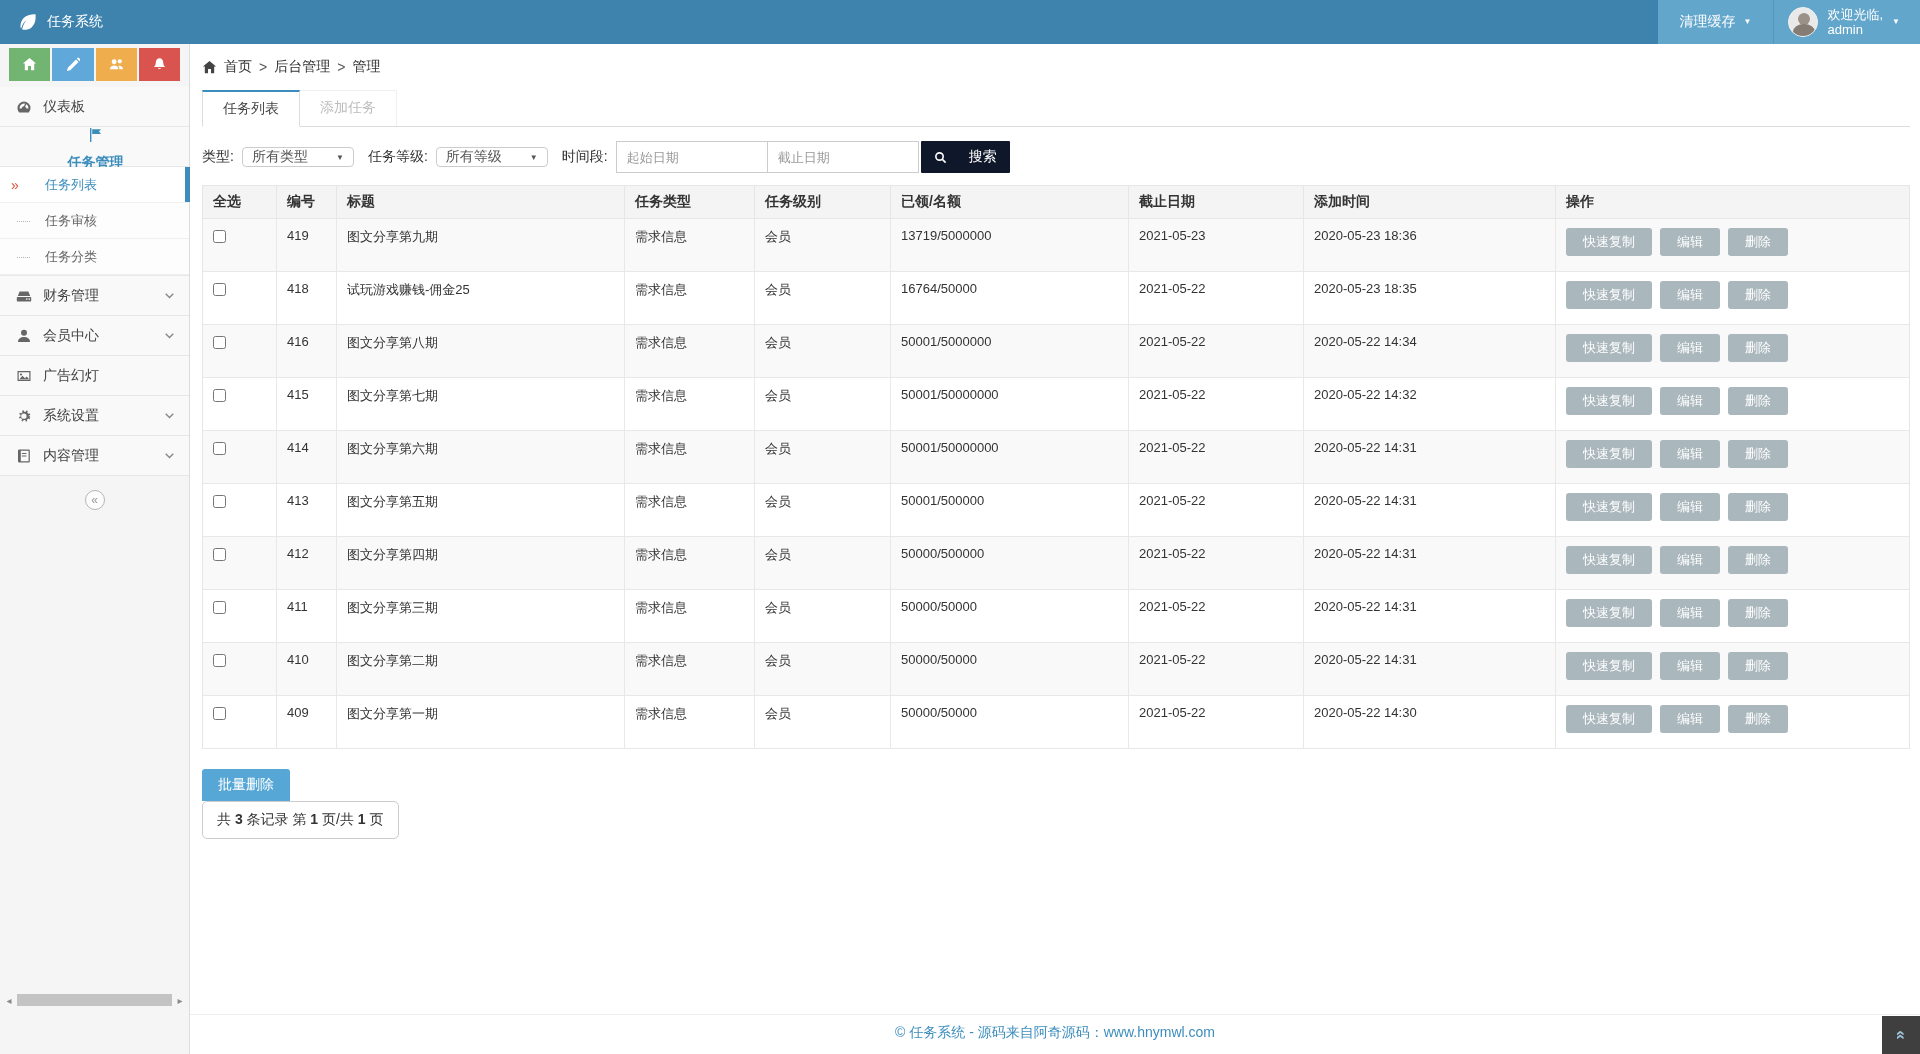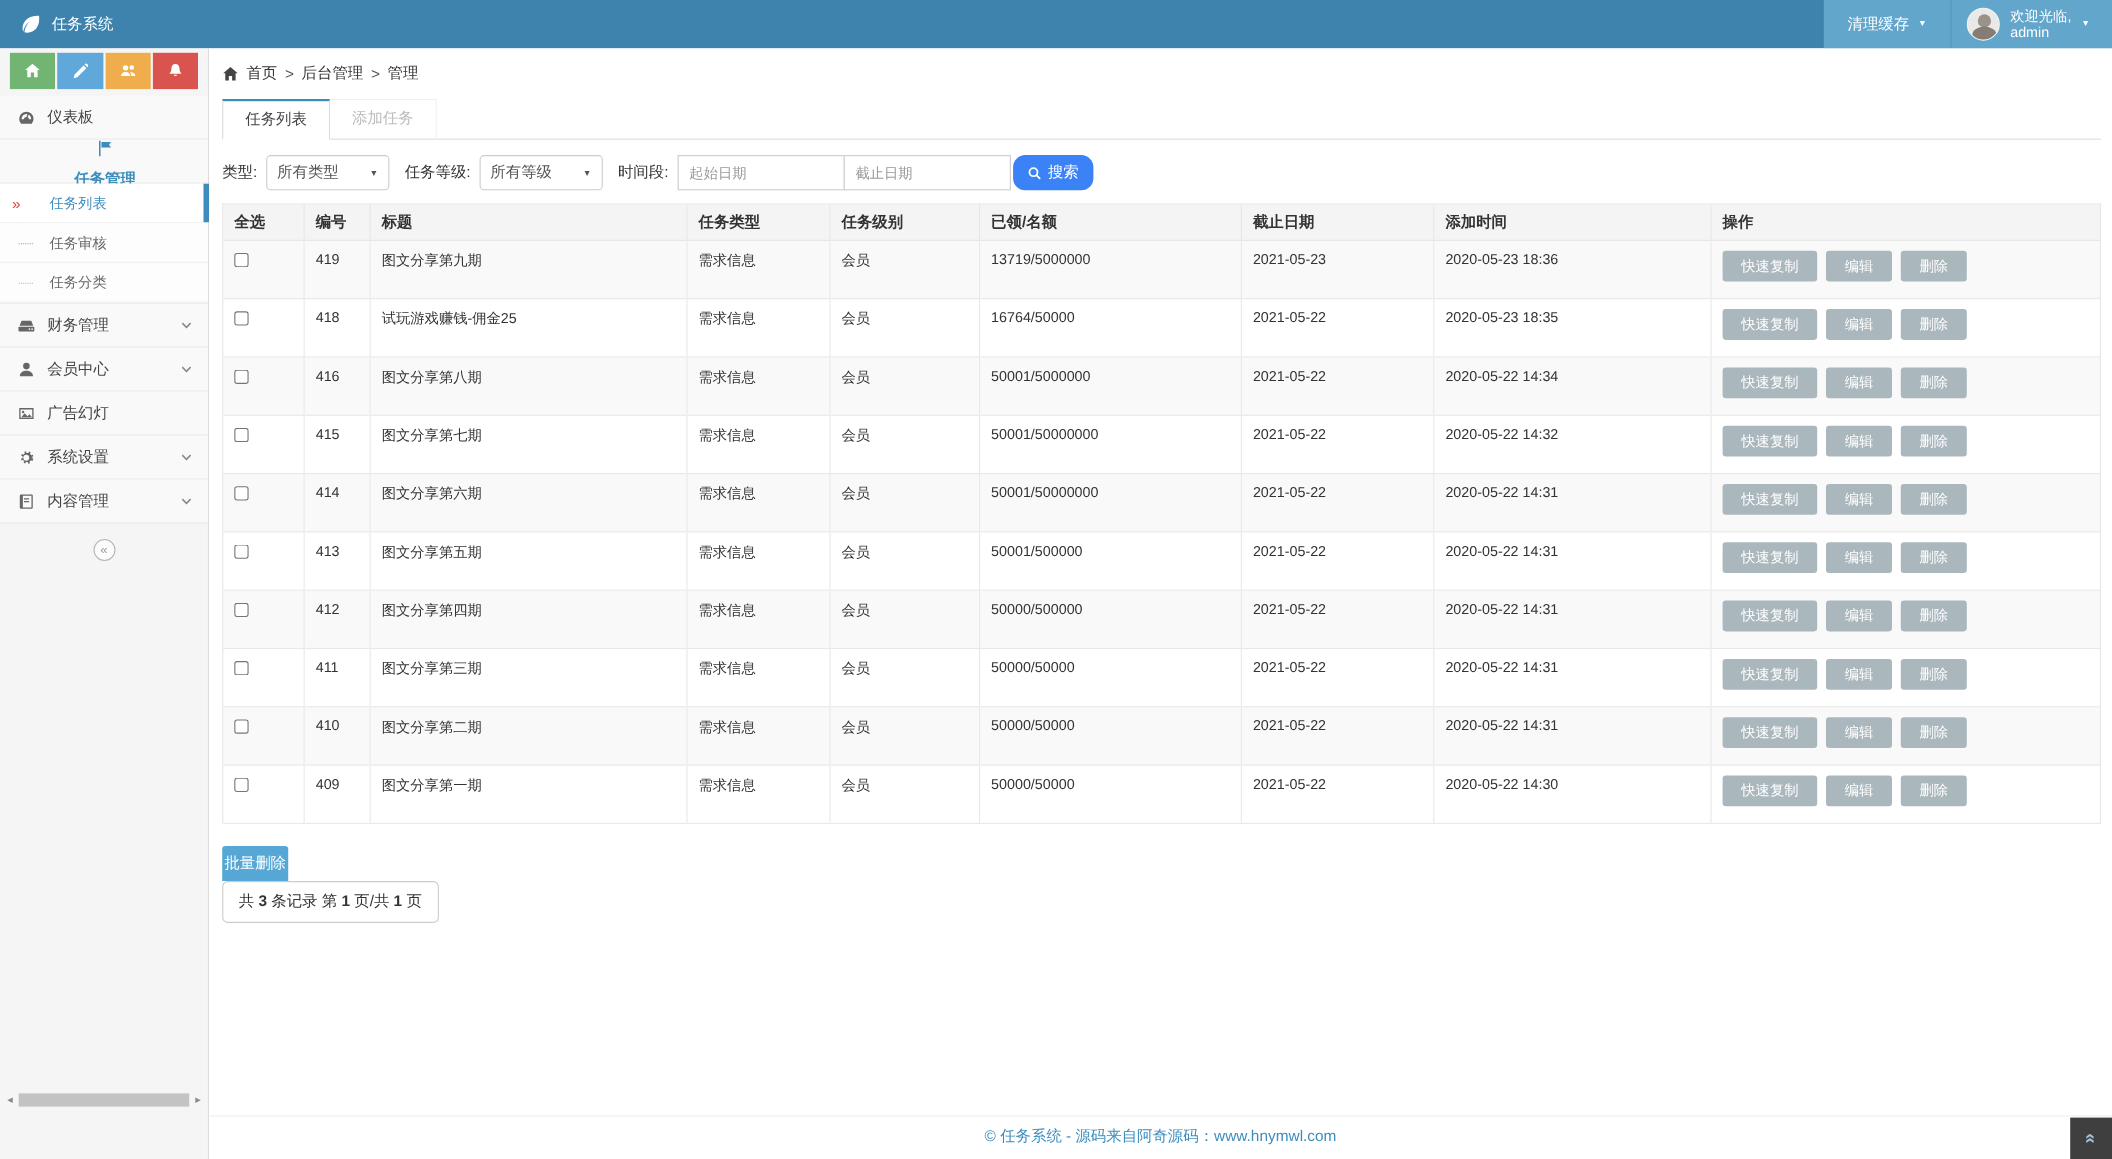--- a/index.html
+++ b/index.html
@@ -67,46 +67,46 @@
   .crumb-sep { color:#555; }
 
   .tabs { display:flex; border-bottom:1px solid #ddd; }
   .tab { padding:8px 20px; font-size:14px; cursor:pointer; }
   .tab.active { color:#444; background:#fff; border:1px solid #ddd; border-top:2px solid #3c8dbc;
     border-bottom:1px solid #fff; margin-bottom:-1px; }
   .tab.inactive { color:#bcbcbc; border:1px solid #f0f0f0; border-bottom:none; border-left:none; }
 
   .filter-row { display:flex; align-items:center; margin:14px 0 12px 0; font-size:14px; color:#333; }
   .f-label { margin-right:8px;text-align:center; }
-  .selectbox { width:112px; height:32px; border:1px solid #ccc; border-radius:4px; display:flex;
+  .selectbox { width:112px; height:20px; border:1px solid #ccc; border-radius:4px; display:flex;
     align-items:center; padding:0 9px; color:#555; cursor:pointer; background:#fff; margin-right:14px; }
   .selectbox .sel-caret { margin-left:auto; font-size:8px; color:#555; }
   .date-input { width:152px; height:32px; border:1px solid #ccc; padding:0 10px; font-size:13px; color:#555;
     font-family:"Liberation Sans","DejaVu Sans",sans-serif; }
   .date-input + .date-input { margin-left:-1px; }
   .date-input::placeholder { color:#999; }
-  .search-btn { height:32px; margin-left:2px; background:#3b82f6; color:#fff; border:none; border-radius:11px;
-    padding:0 13px; font-size:14px; display:flex; align-items:center; gap:6px; cursor:pointer;
+  .search-btn { height:32px; margin-left:2px; background:#0f172a; color:#fff; border:none; border-radius:1px;
+    padding:0 13px; font-size:14px; display:flex; align-items:center; gap:22px; cursor:pointer;
     font-family:"Liberation Sans","DejaVu Sans",sans-serif; }
   .search-btn svg { width:13px; height:13px; fill:none; stroke:#fff; stroke-width:2; }
 
   
   table.task-table { width:100%; border-collapse:collapse; table-layout:fixed; border:1px solid #e6e6e6; }
   .task-table th { background:#f4f4f4; font-size:14px; color:#333; text-align:left; padding:7px 10px;
     border-left:1px solid #e6e6e6; border-bottom:1px solid #e6e6e6; font-weight:bold; }
   .task-table th:first-child { border-left:none; }
   .task-table td { font-size:13px; color:#333; vertical-align:top; padding:9px 10px; height:53px;
     border-left:1px solid #e8e8e8; border-bottom:1px solid #e8e8e8; }
   .task-table td:first-child { border-left:none; }
   .task-table tr.odd td { background:#f9f9f9; }
   .task-table input[type=checkbox] { width:13px; height:13px; margin-top:2px; }
   .act-btn { border:none; color:#fff; background:#aab7bd; border-radius:3px; font-size:13px;
     padding:5px 17px; margin-right:8px; cursor:pointer; font-family:"Liberation Sans","DejaVu Sans",sans-serif; }
 
-  .batch-btn { margin-top:20px; background:#56a7d5; color:#fff; border:none; padding:7px 2px; font-size:14px;
+  .batch-btn { margin-top:20px; background:#56a7d5; color:#fff; border:none; padding:7px 16px; font-size:14px;
     border-radius:3px 3px 0 0; cursor:pointer; display:block; font-family:"Liberation Sans","DejaVu Sans",sans-serif; }
   .record-box { display:inline-block; border:1px solid #ccc; border-radius:5px; padding:9px 14px;
     font-size:14px; color:#333; background:#fff; }
   .record-box b { font-weight:bold; }
 
   .footer { position:absolute; left:0; right:0; bottom:0; border-top:1px solid #eee; padding:9px 0 12px 0;
     text-align:center; font-size:14px; color:#3c8dbc; background:#fff; }
 
   .scroll-top { position:fixed; right:0; bottom:0; width:38px; height:38px; background:#3f3f3f;
     display:flex; align-items:center; justify-content:center; cursor:pointer; }

